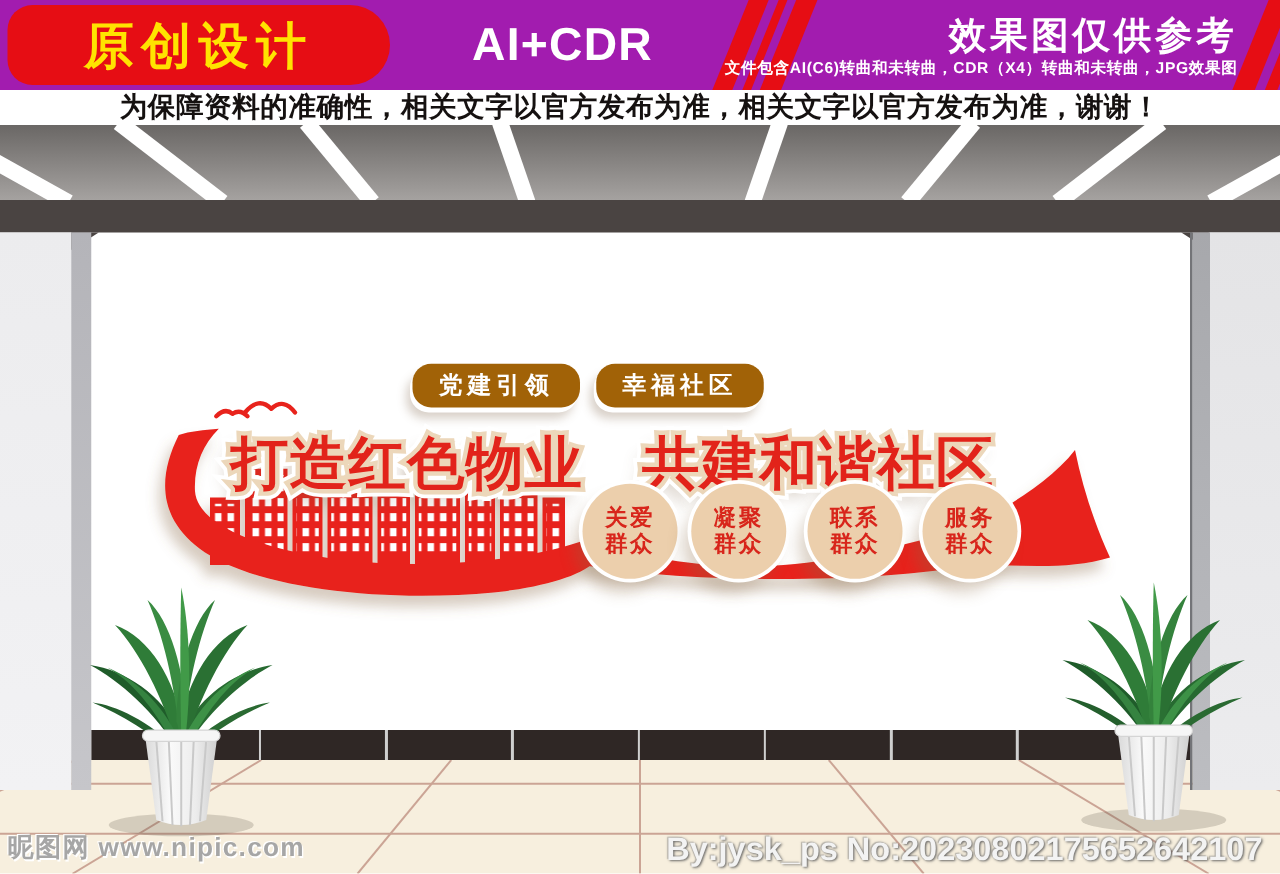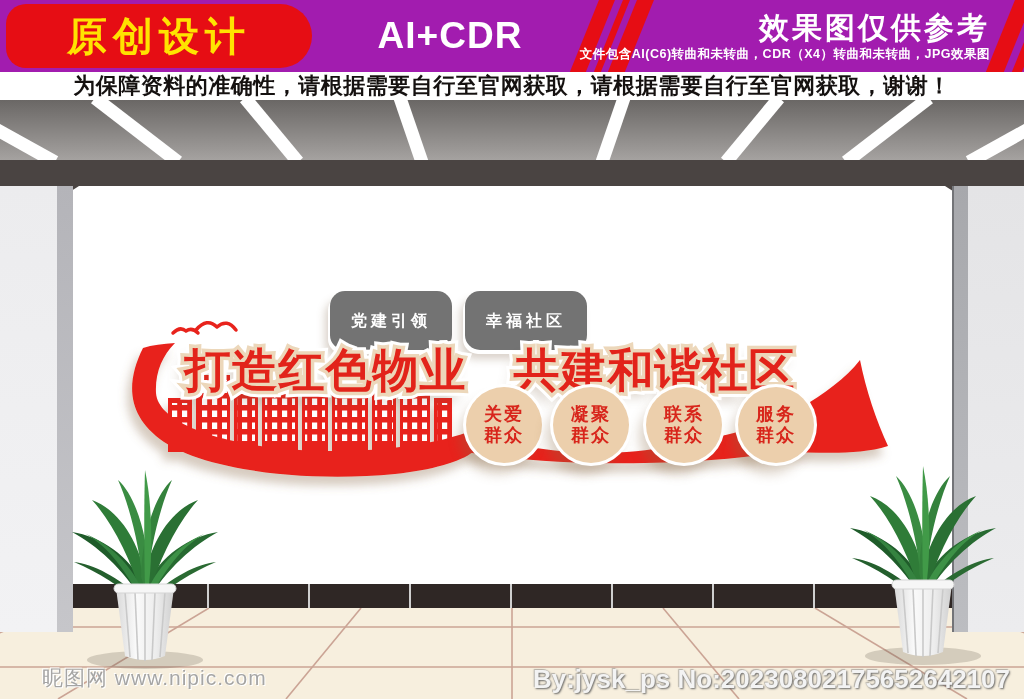--- a/index.html
+++ b/index.html
@@ -40,38 +40,38 @@
 
   .col{position:absolute;top:186px;height:446px;}
   .col-l-face{left:0;width:57px;background:linear-gradient(180deg,#ececee,#f2f2f4);}
   .col-l-edge{left:57px;width:16px;background:linear-gradient(180deg,#b4b4b9,#c6c6ca);}
   .col-r-edge{left:952px;width:16px;background:linear-gradient(180deg,#a7a8ac,#bcbdc1);border-left:2px solid #737478;}
   .col-r-face{left:968px;width:56px;background:linear-gradient(180deg,#e4e4e6,#ececee);}
 
   
   .art-svg{position:absolute;left:0;top:0;}
   .pills{position:absolute;left:330px;top:291px;display:flex;gap:13px;}
-  .pill{height:27px;line-height:27px;padding:16px 21px;background:#737373;color:#fff;border-radius:15px;
-        font-size:16px;font-weight:bold;letter-spacing:4px;
+  .pill{height:27px;line-height:27px;padding:4px 21px;background:#a16207;color:#fff;border-radius:15px;
+        font-size:19px;font-weight:bold;letter-spacing:4px;
         box-shadow:-2px 4px 0 #fff,-5px 9px 8px rgba(120,90,60,.28);}
   .title-stack{position:absolute;left:152px;top:328px;width:676px;height:62px;text-align:center;margin-top:12px;}
   .title-stack span{position:absolute;left:0;right:0;top:0;font-size:46px;font-weight:900;
                     letter-spacing:1px;white-space:nowrap;}
   .t-back{color:#fff;-webkit-text-stroke:13px #ffffff;text-shadow:-6px 10px 12px rgba(125,95,65,.45);}
   .t-mid{color:#ecd7ba;-webkit-text-stroke:7px #ecd7ba;}
   .t-front{color:#e2231a;}
   .circle{position:absolute;top:387px;width:76px;height:76px;border-radius:50%;background:#eccfac;
           box-shadow:0 0 0 3px #fff,-7px 11px 12px rgba(140,105,70,.30);
           display:flex;flex-direction:column;align-items:center;justify-content:center;}
   .circle b{color:#d8251b;font-size:18px;font-weight:900;letter-spacing:2px;line-height:21px;}
   .c1{left:466px;} .c2{left:553px;} .c3{left:646px;} .c4{left:738px;}
 
   
-  .wm-left{position:absolute;left:6px;top:664px;font-size:21px;font-weight:normal;
-           color:rgba(150,150,150,.85);text-shadow:1px 1px 0 #fff,-1px -1px 0 #fff;letter-spacing:1px;margin-left:36px;}
+  .wm-left{position:absolute;left:6px;top:664px;font-size:21px;font-weight:bold;
+           color:rgba(150,150,150,.85);text-shadow:1px 1px 0 #fff,-1px -1px 0 #fff;letter-spacing:1px;}
   .wm-right{position:absolute;right:14px;top:664px;font-size:26px;font-weight:bold;color:#f3f3f3;
             text-shadow:1px 1px 2px rgba(90,90,90,.9),-1px -1px 1px rgba(120,120,120,.5);}
 </style>
 </head>
 <body>
 
 <div class="page">
 
   <div class="topbar">
     <div class="stripe s1"></div>
@@ -81,21 +81,21 @@
     <div class="stripe s5"></div>
     <div class="badge">
       <span>原创设计</span>
     </div>
     <div class="fmt">AI+CDR</div>
     <div class="ref-title">效果图仅供参考</div>
     <div class="ref-sub">文件包含AI(C6)转曲和未转曲，CDR（X4）转曲和未转曲，JPG效果图</div>
   </div>
 
   <div class="notice">
-    <span>为保障资料的准确性，请根据需要自行至官网获取，请根据需要自行至官网获取，谢谢！</span>
+    <span>为保障资料的准确性，相关文字以官方发布为准，相关文字以官方发布为准，谢谢！</span>
   </div>
 
   <svg class="ceiling" width="1024" height="60" viewBox="0 0 1024 60">
     <defs>
       <linearGradient id="ceil" x1="0" y1="0" x2="0" y2="1">
         <stop offset="0" stop-color="#6a6765"></stop>
           <stop offset="1" stop-color="#a5a2a0"></stop>
       </linearGradient>
     </defs>
     <rect x="0" y="0" width="1024" height="60" fill="url(#ceil)"></rect>

